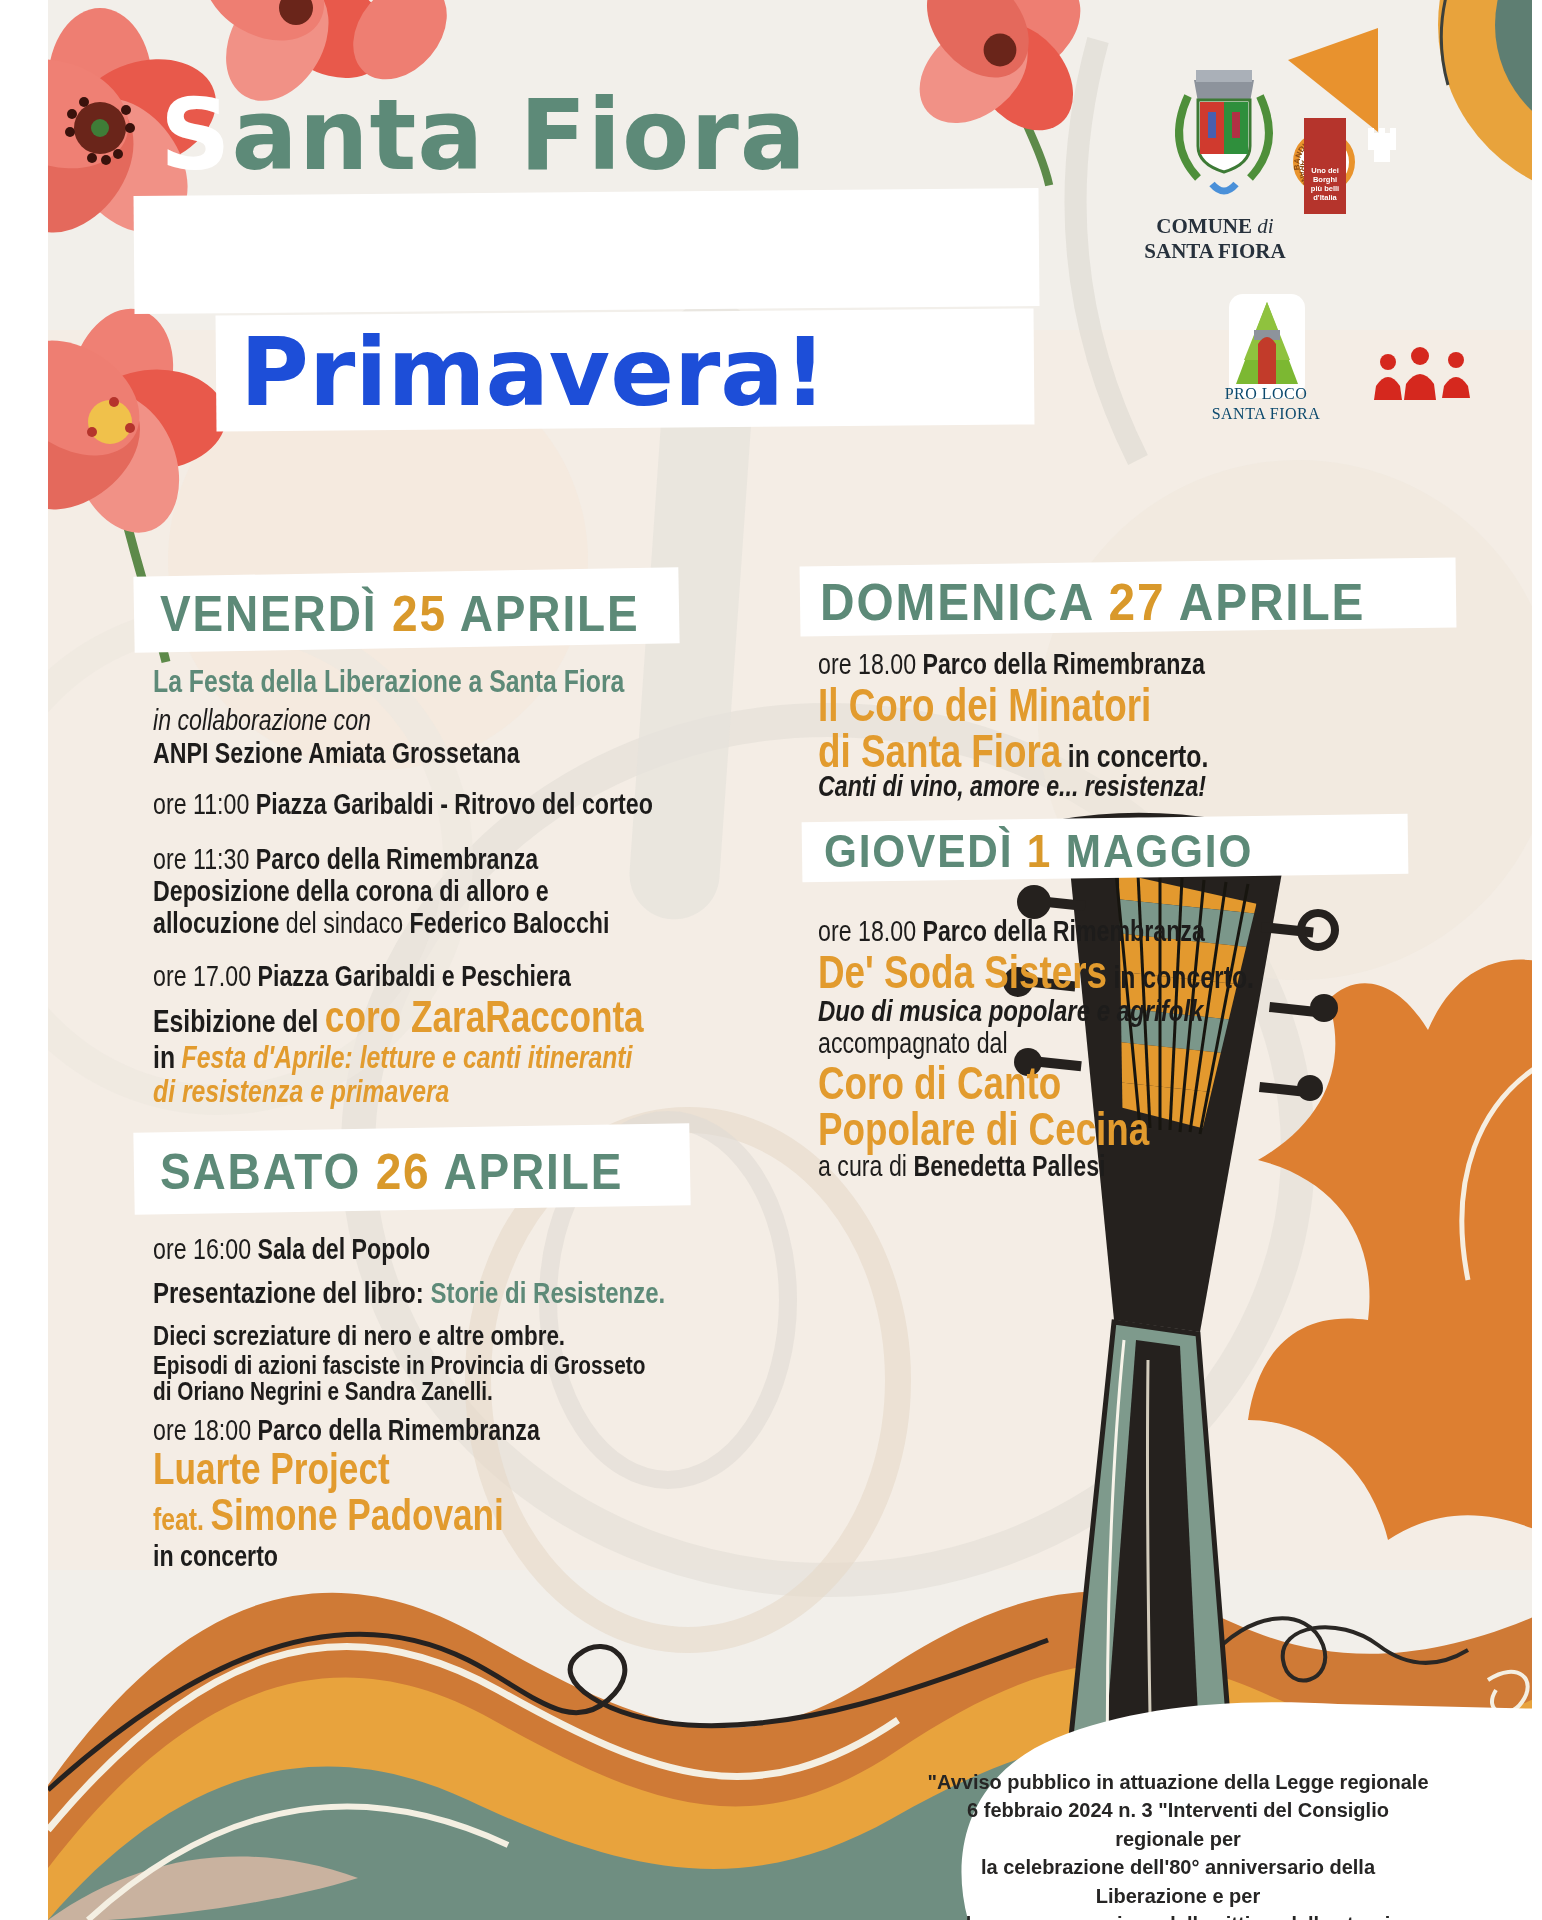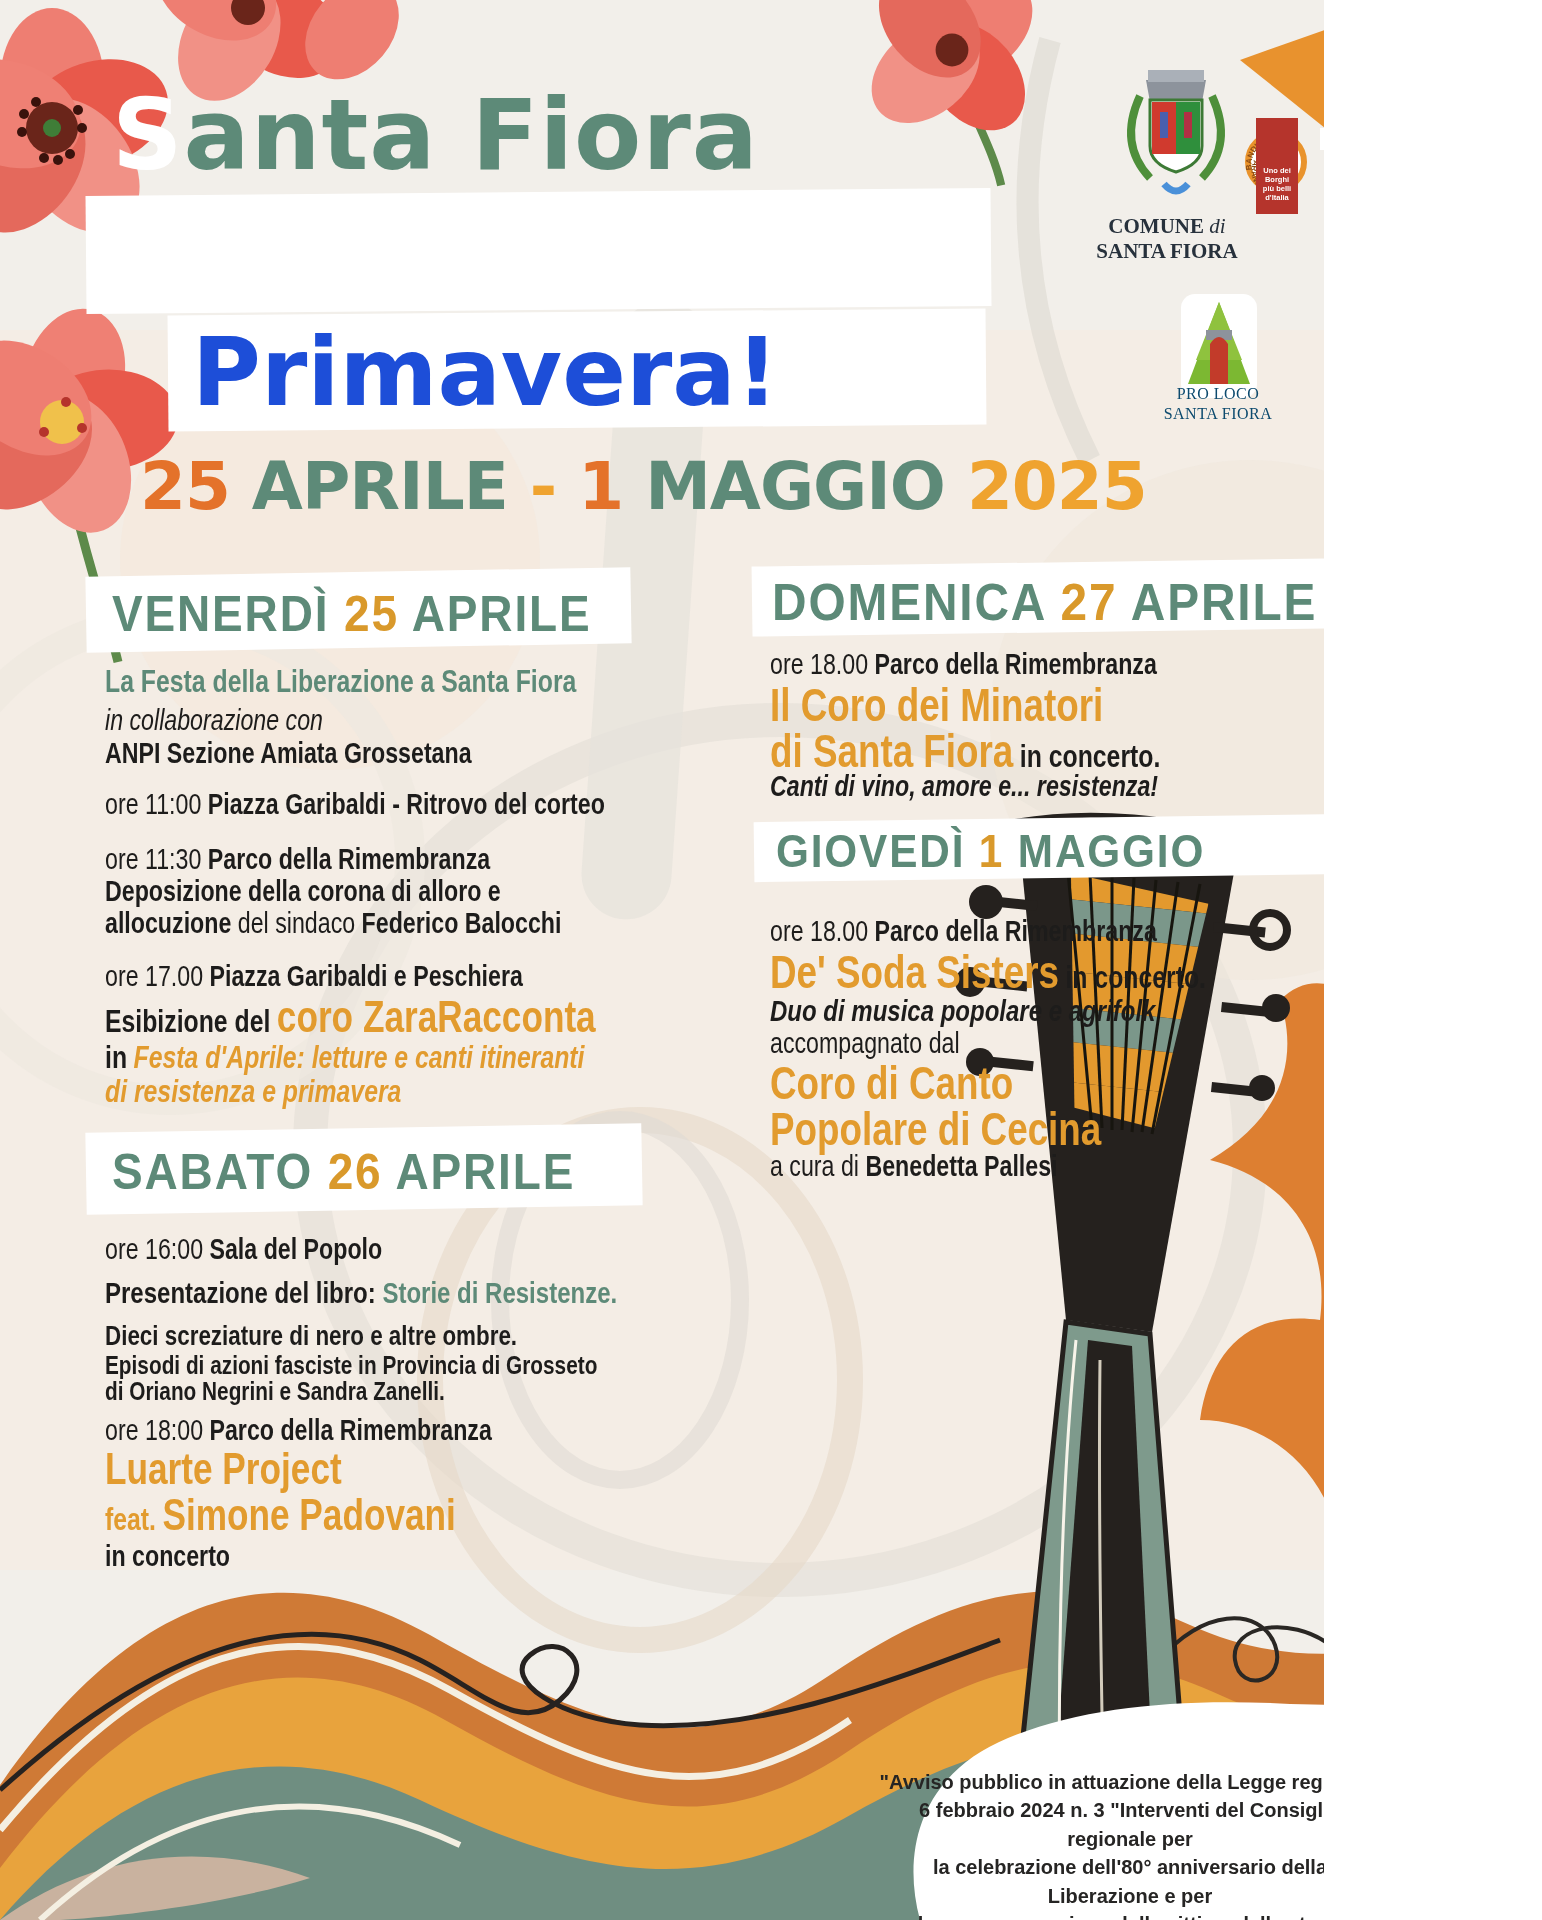--- a/index.html
+++ b/index.html
@@ -1,17 +1,17 @@
 <!DOCTYPE html>
 <html><head>
 <meta charset="utf-8">
 <style>
   html,body{margin:0;padding:0;}
-  .poster{position:relative;width:1324px;height:1920px;background:#f2efea;overflow:hidden;
-          font-family:"Liberation Sans",sans-serif;}
+  .poster{position:relative;width:1484px;height:1920px;background:#f2efea;overflow:hidden;
+          font-family:"Liberation Sans",sans-serif;margin-left:48px;}
   svg.layer{position:absolute;left:0;top:0;width:1542px;height:1920px;}
   
   .title1{position:absolute;left:112px;top:78px;font-family:"DejaVu Sans",sans-serif;
           font-weight:bold;font-size:98px;color:#5d8a78;letter-spacing:1px;white-space:nowrap;z-index:4;}
   .title1 .tS{color:#ffffff;}
   .strip{position:absolute;background:#ffffff;z-index:3;}
   .strip1{left:86px;top:192px;width:905px;height:118px;transform:rotate(-0.5deg);}
   .strip2{left:168px;top:312px;width:818px;height:116px;transform:rotate(-0.5deg);}
   .title2{position:absolute;left:124px;top:200px;font-family:"DejaVu Sans",sans-serif;font-weight:bold;
           font-size:92px;color:#f0a41f;white-space:nowrap;z-index:4;}
@@ -202,28 +202,20 @@
       <ellipse rx="52" ry="74" fill="#e4695c" transform="rotate(320) translate(0,-42)"></ellipse>
       <circle r="20" fill="#6a251a"></circle>
     </g>
   </svg>
 
   <div class="title1"><span class="tS">S</span><span>anta Fiora</span></div>
   <div class="strip strip1"></div>
   <div class="strip strip2"></div>
   <div class="title3">Primavera!</div>
 
-  <div class="dateline">
-    <span class="o">25</span>
-    <span class="g">APRILE</span>
-    <span class="y">-</span>
-    <span class="o">1</span>
-    <span class="g">MAGGIO</span>
-    <span class="y">2025</span>
-  </div>
 
   <svg class="layer" viewBox="0 0 1542 1920" style="z-index:4">
 
     <g>
       <path d="M1146 80 h60 l-4 22 h-52 Z" fill="#8d939c"></path>
       <rect x="1148" y="70" width="56" height="12" fill="#aab0b8"></rect>
       <path d="M1150 100 h52 v46 q0 18 -26 26 q-26 -8 -26 -26 Z" fill="#ffffff" stroke="#3d7a35" stroke-width="3"></path>
       <rect x="1152" y="102" width="24" height="52" fill="#d03a2e"></rect>
       <rect x="1176" y="102" width="24" height="52" fill="#2f8f3c"></rect>
       <rect x="1160" y="112" width="8" height="26" fill="#4a5fae"></rect>

